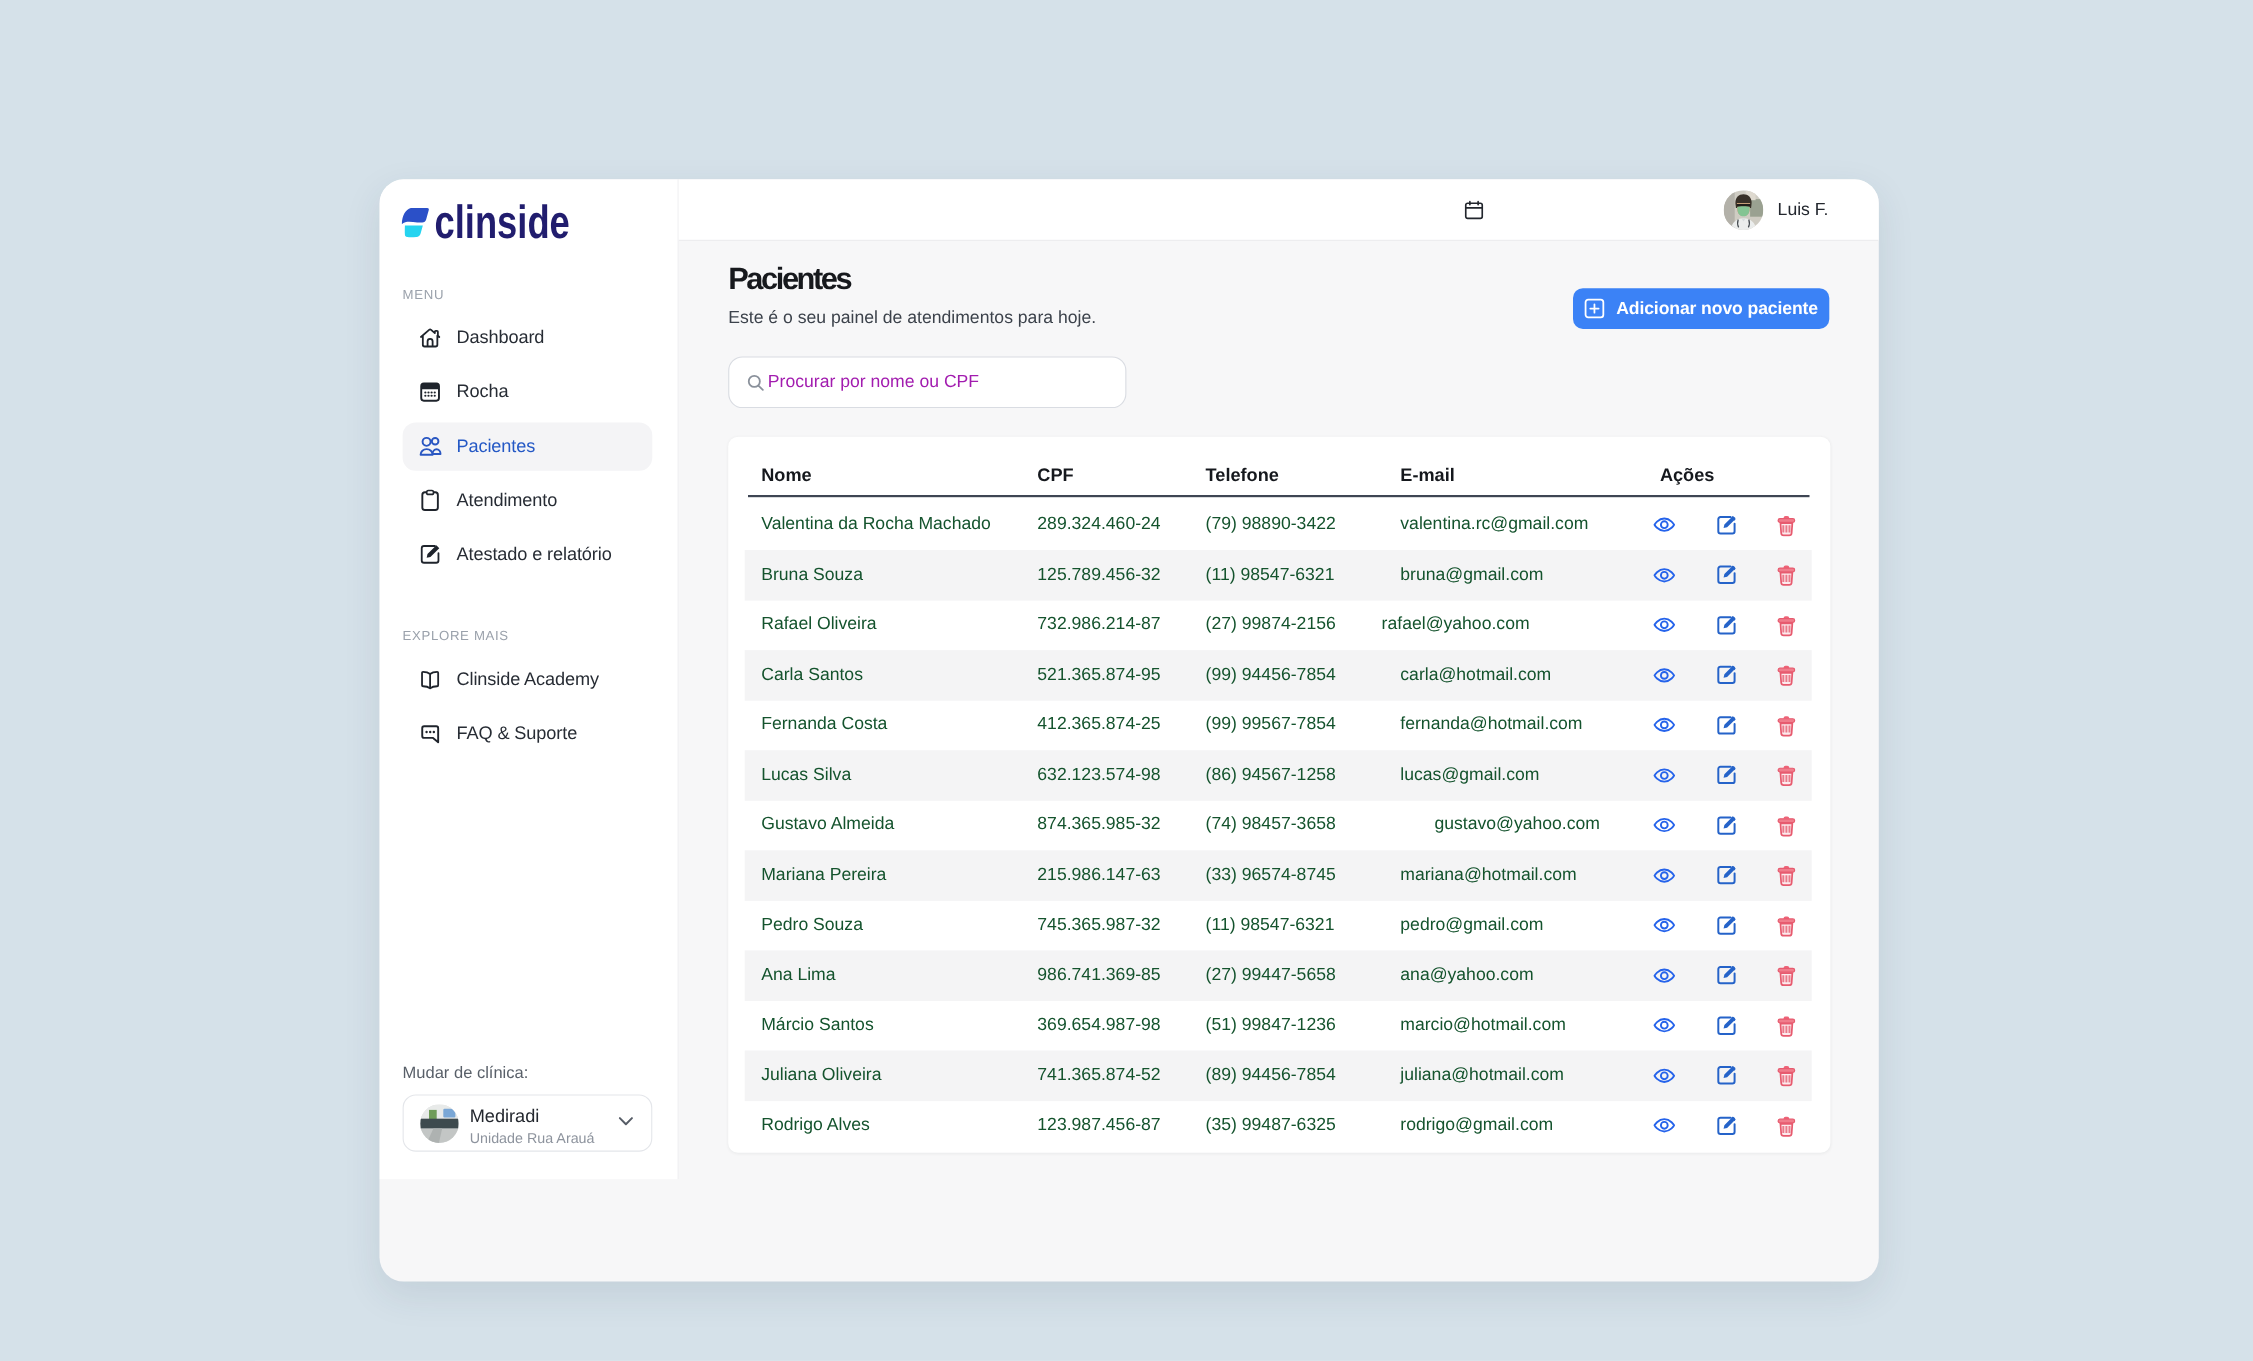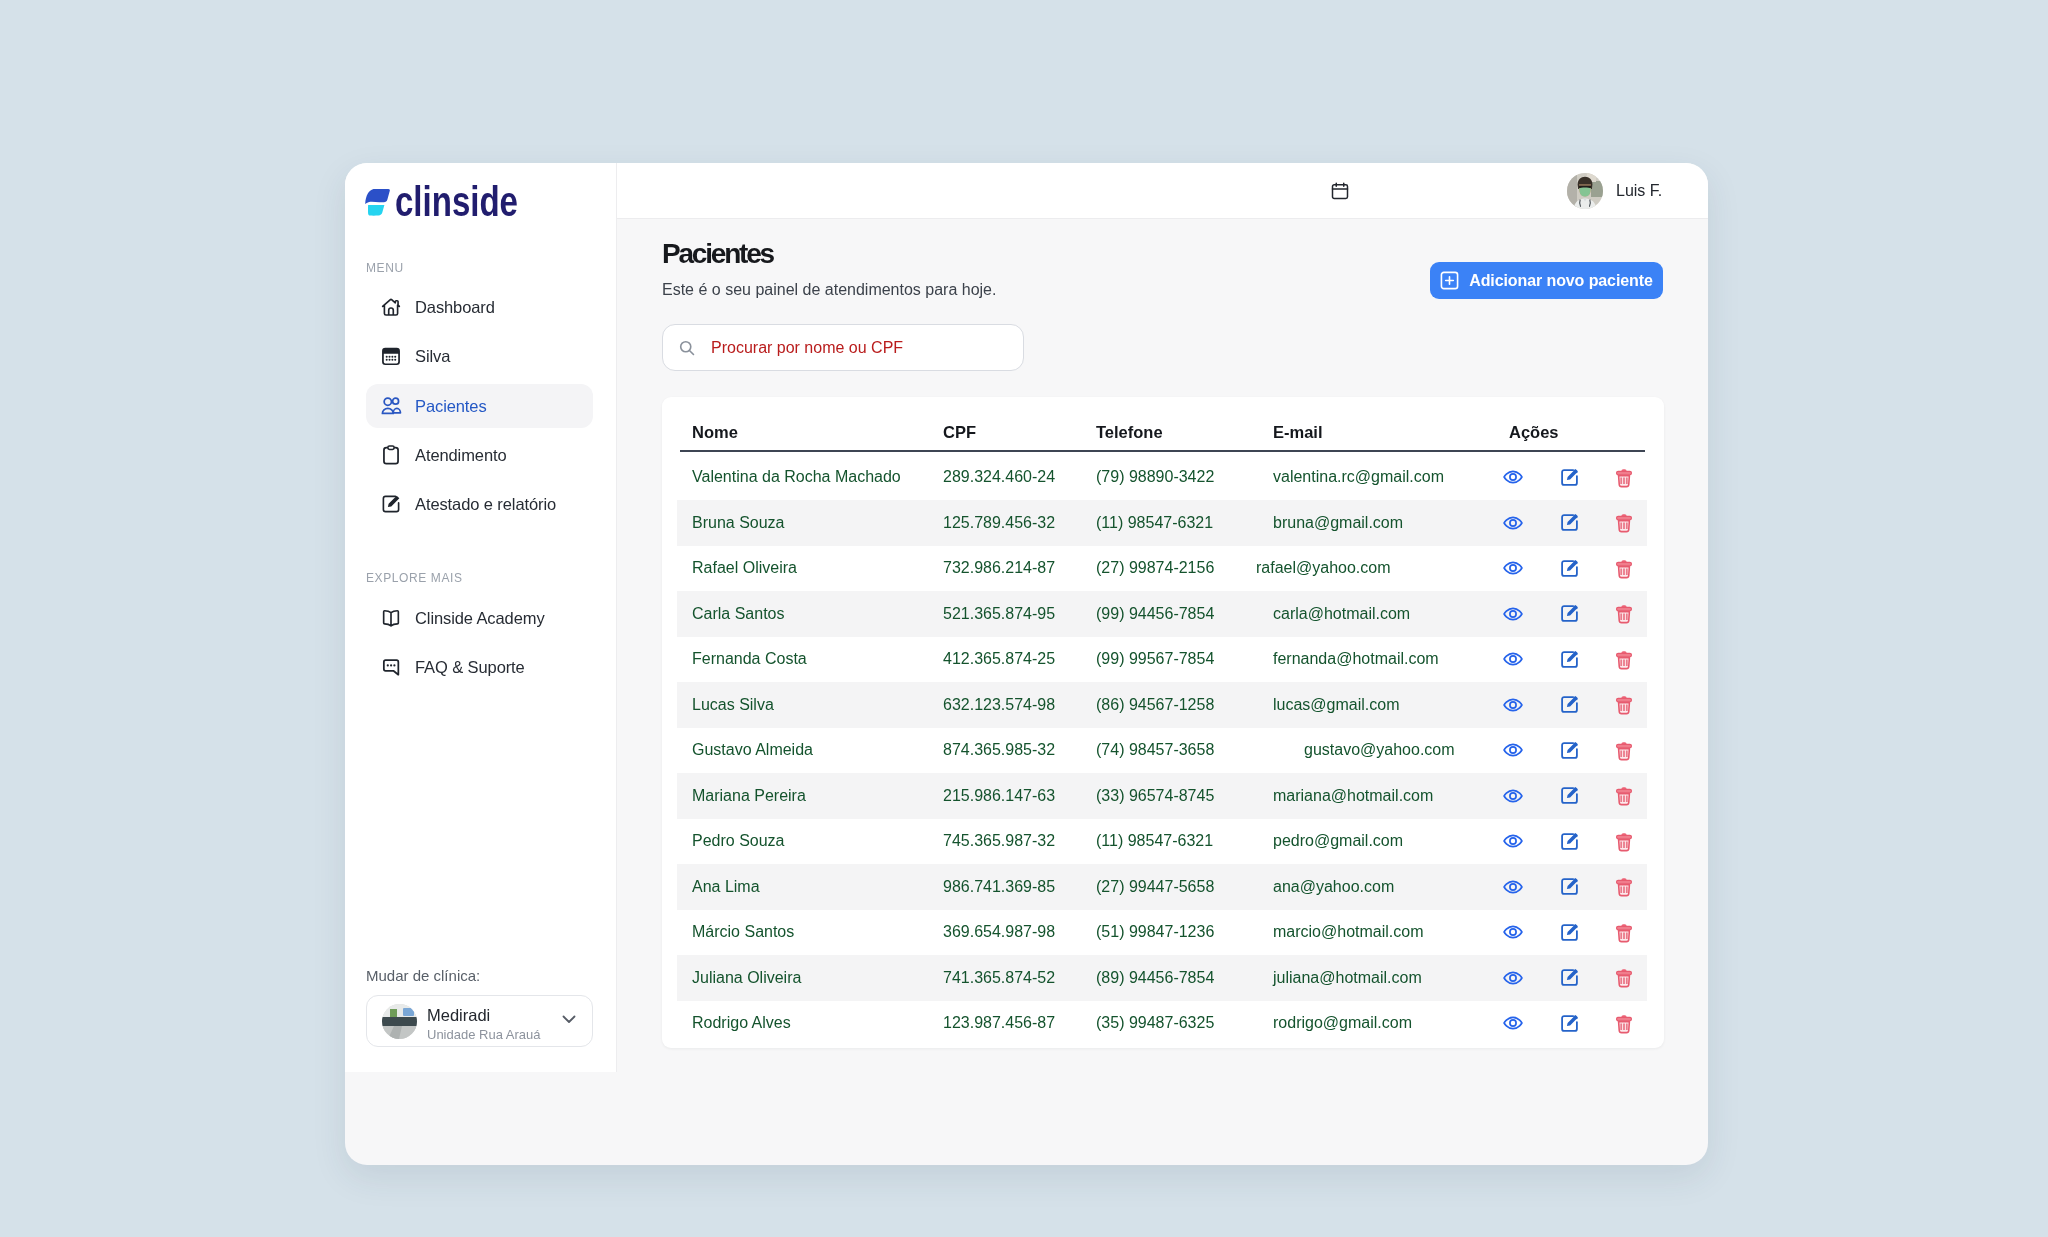--- a/index.html
+++ b/index.html
@@ -11,21 +11,21 @@
 .mitem .t{margin-left:13px;font-size:16.5px;letter-spacing:-.1px;color:#272c34}
 .mitem.active{background:#f4f4f6;border-radius:12px}
 .mitem.active .t{color:#2458c5}
 .topbar{position:absolute;left:272px;top:0;width:1091px;height:56px;background:#fff;border-bottom:1px solid #ececee}
 .h1{position:absolute;left:317px;top:77px;font-size:28px;font-weight:700;color:#17191d;line-height:1;letter-spacing:-2.2px}
 .sub{position:absolute;left:317px;top:119px;font-size:16px;color:#3c424b;line-height:1}
 .btn{position:absolute;left:1085px;top:99px;width:233px;height:37px;background:#3b82f6;border-radius:9px;display:flex;align-items:center;justify-content:center;color:#fff;font-size:16px;font-weight:700;letter-spacing:-.1px}
 .btn svg{margin-right:10px}
 .search{position:absolute;left:317px;top:161px;width:362px;height:47px;background:#fff;border:1px solid #d9dce2;border-radius:13px;display:flex;align-items:center}
 .search svg{margin-left:15px}
-.search .ph{margin-left:15px;font-size:16px;color:#b91c1c}
+.search .ph{margin-left:2px;font-size:16px;color:#a21caf}
 .card{position:absolute;left:317px;top:234px;width:1002px;height:651px;background:#fff;border-radius:9px;box-shadow:0 1px 3px rgba(20,30,40,.06)}
 .th{position:absolute;top:27px;font-size:16.5px;font-weight:700;color:#15181d;line-height:1}
 .hline{position:absolute;left:18px;top:53px;width:965px;height:2px;background:#3e4553}
 .tr{position:absolute;left:0;width:1002px;height:45.5px}
 .band{position:absolute;left:15px;top:0;width:970px;height:45.5px;background:#f4f4f5}
 .td{position:absolute;top:50%;transform:translateY(-50%);font-size:16px;color:#14532d;line-height:1;white-space:nowrap}
 .ic{position:absolute;top:50%;transform:translateY(-50%);height:22px;display:flex;align-items:center}
 .date{position:absolute;left:1015px;top:0;height:56px;display:flex;align-items:center;font-size:15px;letter-spacing:-.3px;color:#2b313a}
 .luis{position:absolute;left:1271px;top:0;height:56px;display:flex;align-items:center;font-size:16px;color:#23272e}
 .clincard{position:absolute;left:21px;top:832px;width:227px;height:52px;border:1px solid #e4e6ea;border-radius:12px;background:#fff}
@@ -50,21 +50,21 @@
           <path d="M3.2 9.6V6.6A2.6 2.6 0 015.8 4h12.4a2.6 2.6 0 012.6 2.6v3z" fill="#1f242c"></path>
           <circle cx="7.3" cy="12.9" r="1.1" fill="#1f242c"></circle>
           <circle cx="10.4" cy="12.9" r="1.1" fill="#1f242c"></circle>
           <circle cx="13.5" cy="12.9" r="1.1" fill="#1f242c"></circle>
           <circle cx="16.6" cy="12.9" r="1.1" fill="#1f242c"></circle>
           <circle cx="7.3" cy="16.1" r="1.1" fill="#1f242c"></circle>
           <circle cx="10.4" cy="16.1" r="1.1" fill="#1f242c"></circle>
           <circle cx="13.5" cy="16.1" r="1.1" fill="#1f242c"></circle>
           <circle cx="16.6" cy="16.1" r="1.1" fill="#1f242c"></circle>
         </svg>
-    <span class="t">Silva</span>
+    <span class="t">Rocha</span>
       </div>
   <div class="mitem active" style="top:221px">
     <svg width="22" height="22" viewBox="0 0 24 24" fill="none">
           <circle cx="8.5" cy="7.3" r="3.95" stroke="#2a57c2" stroke-width="1.9"></circle>
           <circle cx="17" cy="6.7" r="3.25" stroke="#2a57c2" stroke-width="1.9"></circle>
           <path d="M2.6 20.1a5.95 5.6 0 0111.9 0z" stroke="#2a57c2" stroke-width="1.9" stroke-linejoin="round"></path>
           <path d="M14.5 19.4a3.9 4.7 0 017.8 0z" stroke="#2a57c2" stroke-width="1.9" stroke-linejoin="round"></path>
         </svg>
     <span class="t">Pacientes</span>
       </div>

